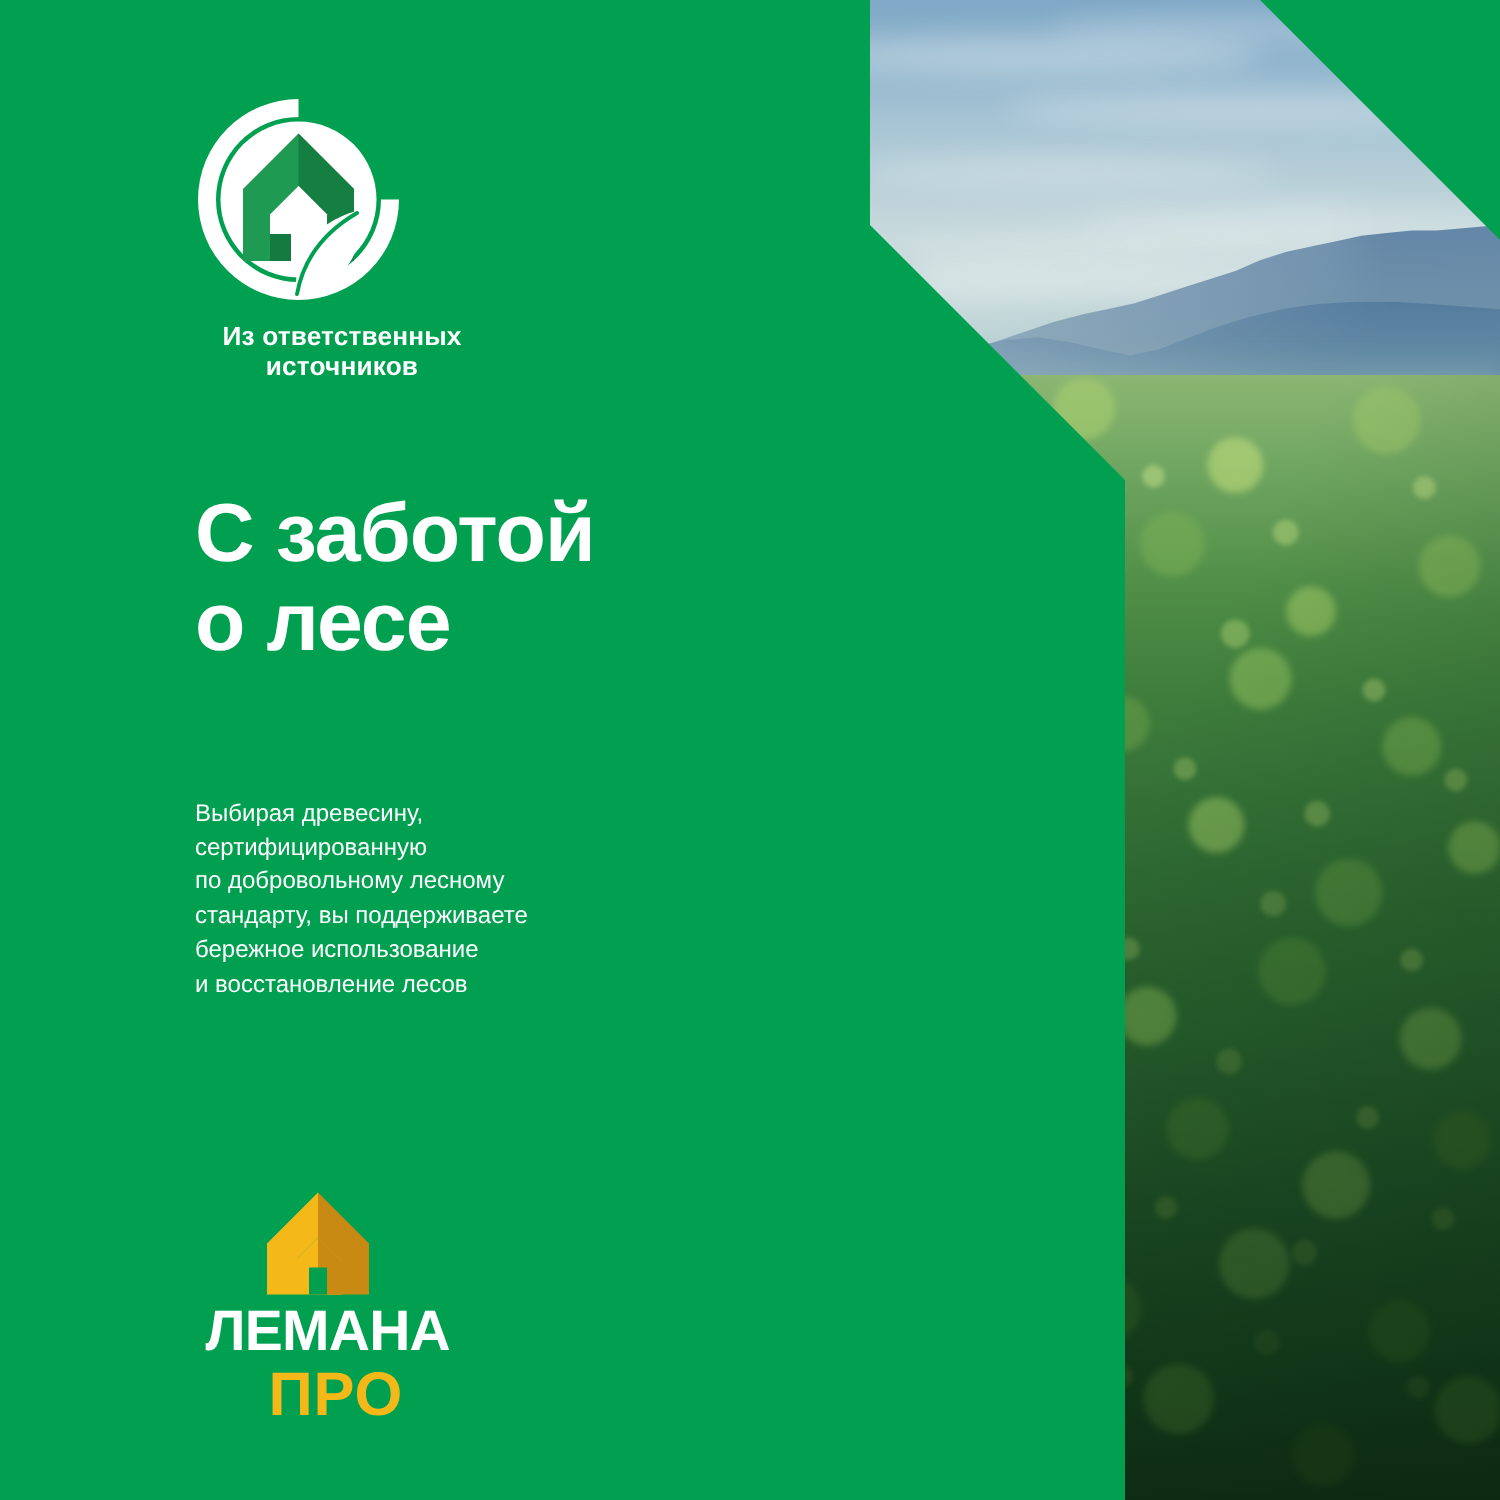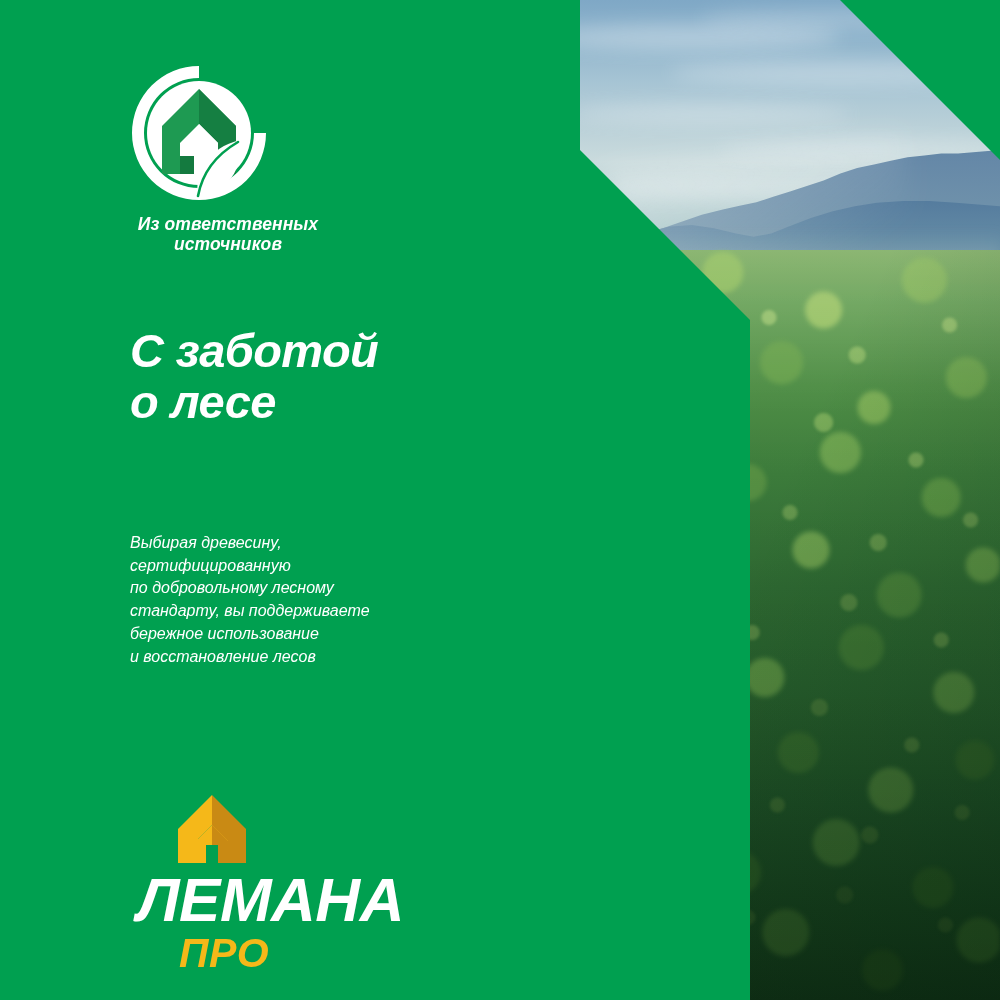--- a/index.html
+++ b/index.html
@@ -10,21 +10,20 @@
   body {
     font-family: "Liberation Sans", "DejaVu Sans", sans-serif;
   }
 
   #poster {
     position: relative;
     width: 1000px;
     height: 1000px;
     overflow: hidden;
     background: #00A050;
-    font-style: italic;
   }
 
   
   .photo {
     position: absolute;
     top: 0;
     right: 0;
     width: 420px;
     height: 1000px;
     overflow: hidden;
@@ -254,21 +253,21 @@
     line-height: 1.16;
     letter-spacing: .1px;
   }
 
   
   .headline {
     position: absolute;
     left: 130px;
     top: 326px;
     color: #ffffff;
-    font-size: 47px;
+    font-size: 55px;
     font-weight: bold;
     line-height: 1.08;
     letter-spacing: -0.6px;
     white-space: pre-line;
   }
 
   
   .body-copy {
     position: absolute;
     left: 130px;
@@ -285,21 +284,21 @@
   .brand {
     position: absolute;
     left: 137px;
     top: 793px;
     width: 200px;
   }
   .brand-house { display: block; margin-left: 36px; }
   .brand-name {
     margin-top: 4px;
     color: #ffffff;
-    font-size: 62px;
+    font-size: 38px;
     font-weight: bold;
     letter-spacing: -0.5px;
     line-height: 1;
   }
   .brand-sub {
     margin-top: 2px;
     margin-left: 42px;
     color: #F5B819;
     font-size: 41px;
     font-weight: bold;

